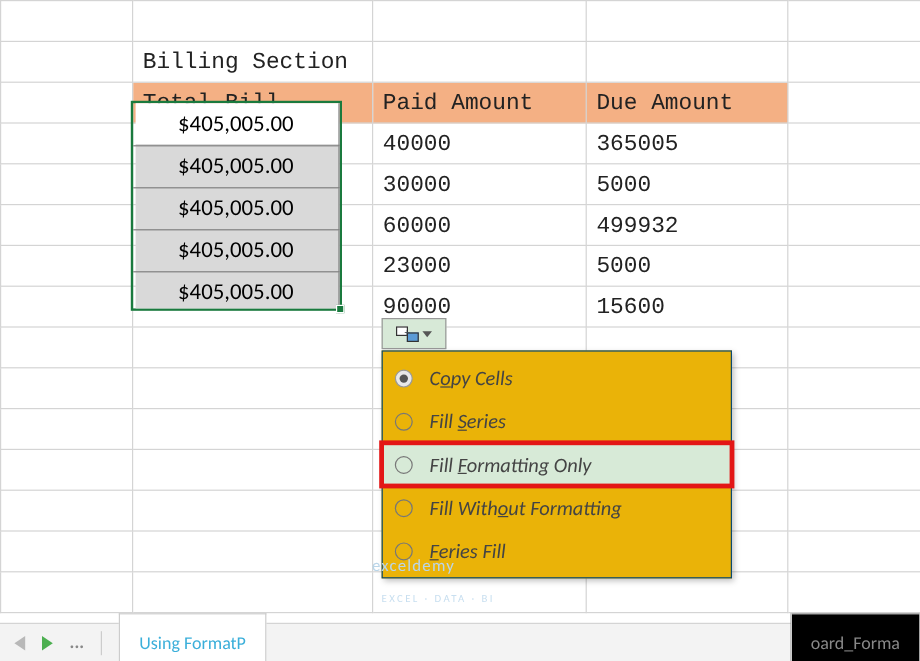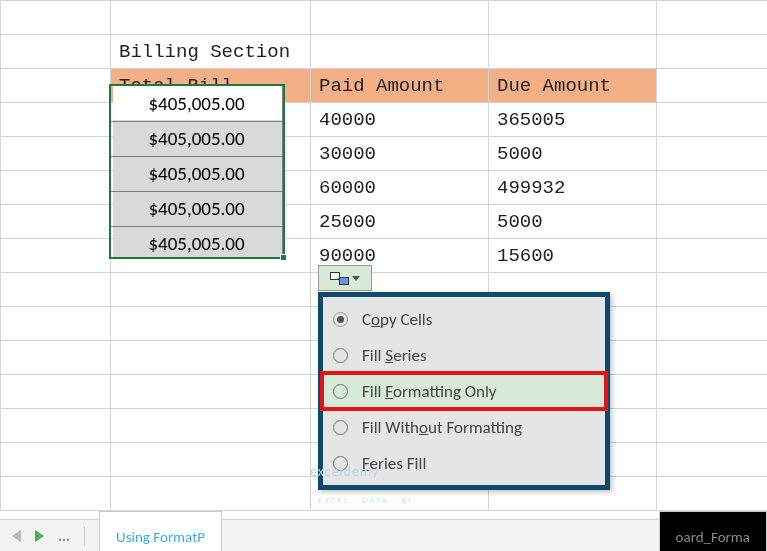--- a/index.html
+++ b/index.html
@@ -96,24 +96,25 @@
   .st-arrow {
     width:0;height:0;border-left:4px solid transparent;border-right:4px solid transparent;
     border-top:5px solid #555;
   }
   
   .menu {
     position:absolute;
     left: 318px;
     top: 292px;
     width: 292px;
-    background:#e5e5e5;
-    border:5px solid #0c4a6e;
+    background:#eab308;
+    border:1px solid #0c4a6e;
     box-shadow: 2px 2px 5px rgba(0,0,0,0.25);
     padding:4px 0;
+    font-style:italic;
   }
   .menu-item {
     display:flex; align-items:center;
     height:36px;
     padding: 0 12px 0 10px;
     gap:14px;
     font-size:17px; color:#444;
   }
   .menu-item.hovered { background:#d7ead7; }
   .menu-item.hl { position:relative; }
@@ -206,21 +207,21 @@
   <tr>
     <td></td>
         <td></td>
     <td class="num">60000</td>
     <td class="num">499932</td>
     <td></td>
   </tr>
   <tr>
     <td></td>
         <td></td>
-    <td class="num">25000</td>
+    <td class="num">23000</td>
     <td class="num">5000</td>
     <td></td>
   </tr>
   <tr>
     <td></td>
         <td></td>
     <td class="num">90000</td>
     <td class="num">15600</td>
     <td></td>
   </tr>

